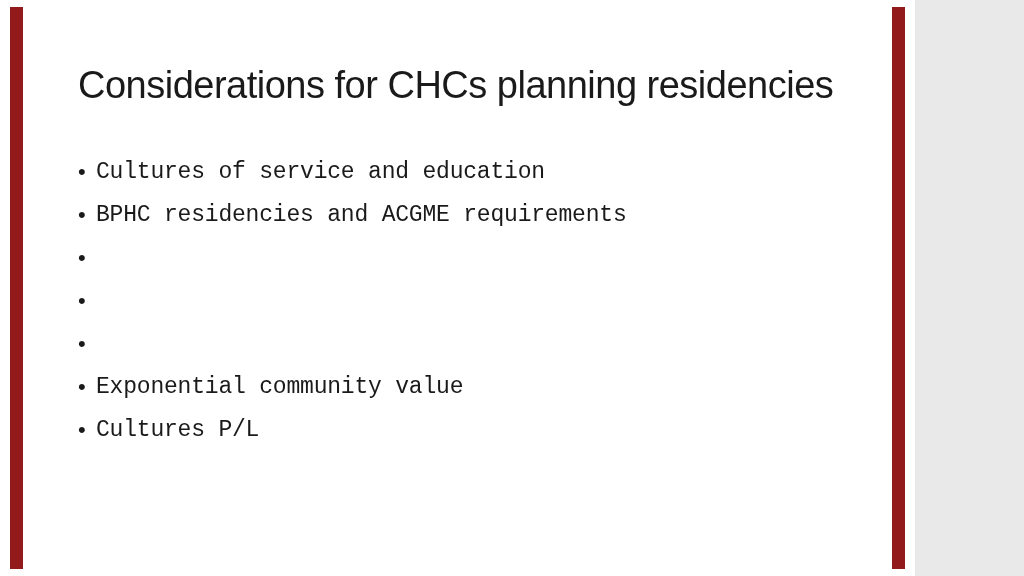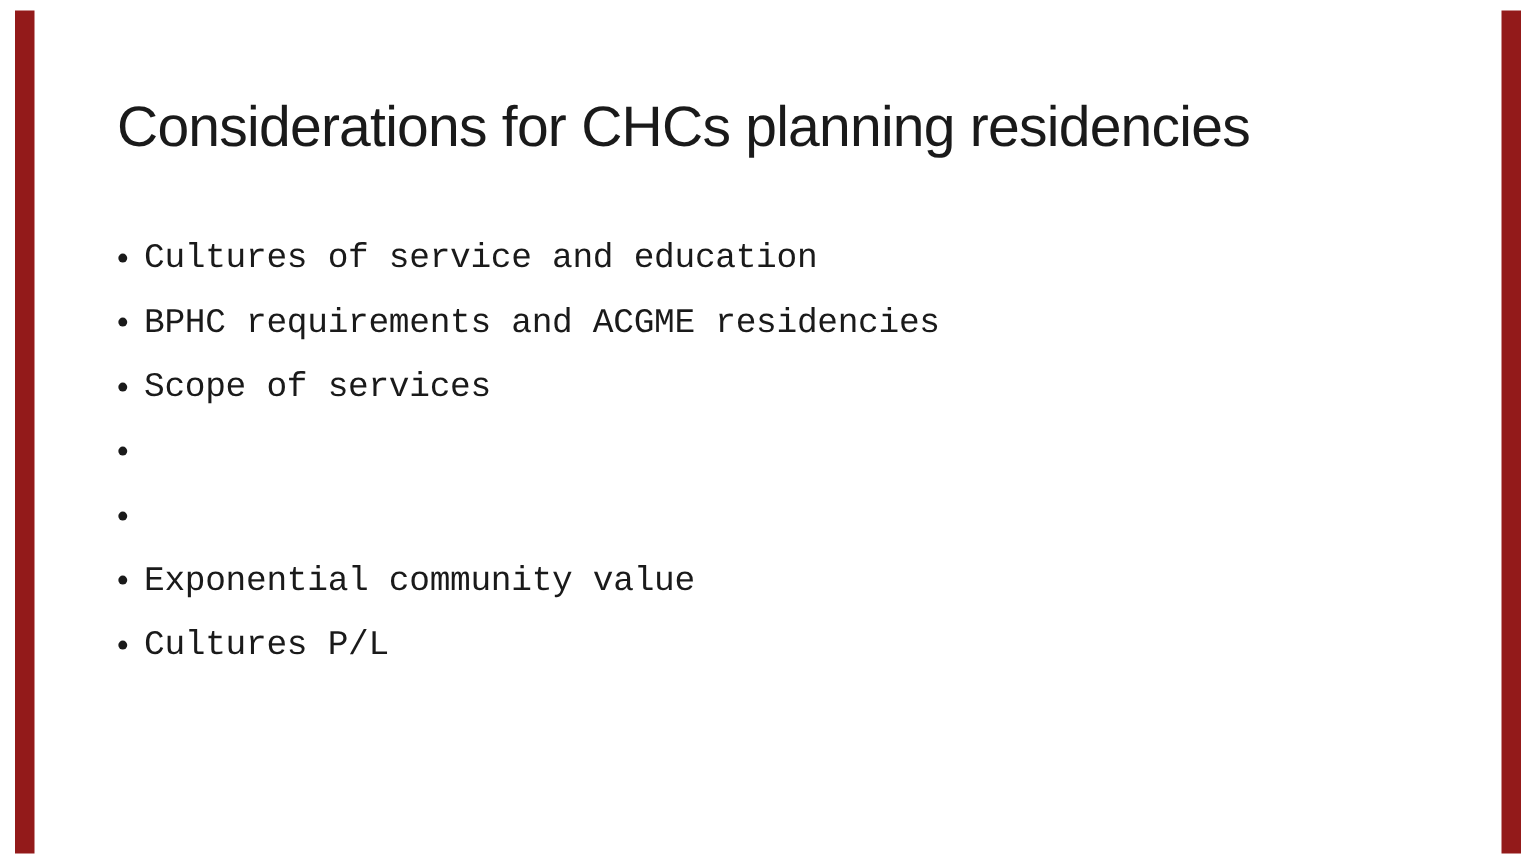--- a/index.html
+++ b/index.html
@@ -5,21 +5,21 @@
   html, body {
     margin: 0;
     padding: 0;
     width: 1024px;
     height: 576px;
     overflow: hidden;
     background: #e9e9e9;
   }
   .slide {
     position: relative;
-    width: 1024px;
+    width: 915px;
     height: 576px;
     background: var(--background, #ffffff);
     font-family: "Liberation Sans", sans-serif;
     color: var(--text, #1a1a1a);
     overflow: hidden;
   }
   .side-bar {
     position: absolute;
     top: 7px;
     width: 13px;
@@ -76,25 +76,24 @@
 
   <h1 class="title">Considerations for CHCs planning residencies</h1>
 
   <ul class="bullets">
     <li>
       <span class="marker">•</span>
       <span class="btext">Cultures of service and education</span>
     </li>
     <li>
       <span class="marker">•</span>
-      <span class="btext">BPHC requirements and ACGME residencies</span>
+      <span class="btext">BPHC residencies and ACGME requirements</span>
     </li>
     <li>
       <span class="marker">•</span>
-      <span class="btext">Scope of services</span>
     </li>
     <li>
       <span class="marker">•</span>
     </li>
     <li>
       <span class="marker">•</span>
     </li>
     <li>
       <span class="marker">•</span>
       <span class="btext">Exponential community value</span>

